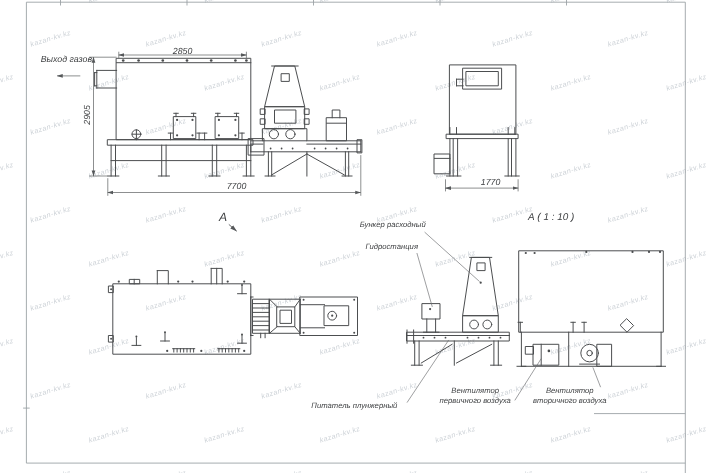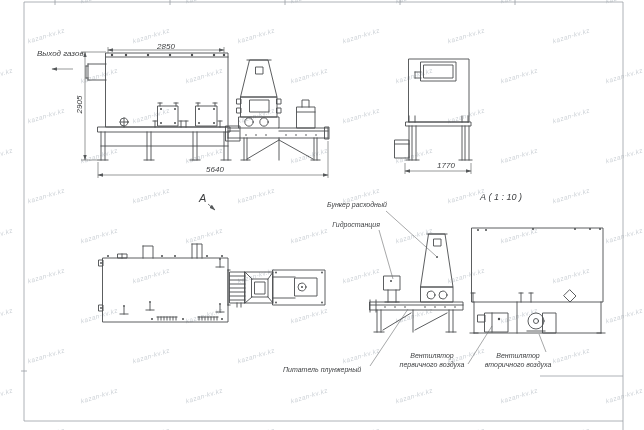--- a/index.html
+++ b/index.html
@@ -291,21 +291,21 @@
     </g>
   </svg>
 
   <div id="text-layer">
     <div class="lbl ann" style="left:37px;top:50px;font-size:8px;">Выход газов</div>
 
     <div class="lbl dim ctr" style="left:136px;top:42px;width:60px;">2850</div>
 
     <div class="lbl dim ctr rot90" style="left:61px;top:100px;width:36px;">2905</div>
 
-    <div class="lbl dim ctr" style="left:185px;top:165px;width:60px;">5640</div>
+    <div class="lbl dim ctr" style="left:185px;top:165px;width:60px;">7700</div>
 
     <div class="lbl dim ctr" style="left:416px;top:161px;width:60px;">1770</div>
 
     <div class="lbl view-lbl" style="left:199px;top:192px;">А</div>
 
     <div class="lbl view-title ctr" style="left:460px;top:192px;width:82px;">А ( 1 : 10 )</div>
 
     <div class="lbl ann rgt" style="left:313px;top:201px;width:74px;">Бункер расходный</div>
 
     <div class="lbl ann rgt" style="left:320px;top:221px;width:60px;">Гидростанция</div>

